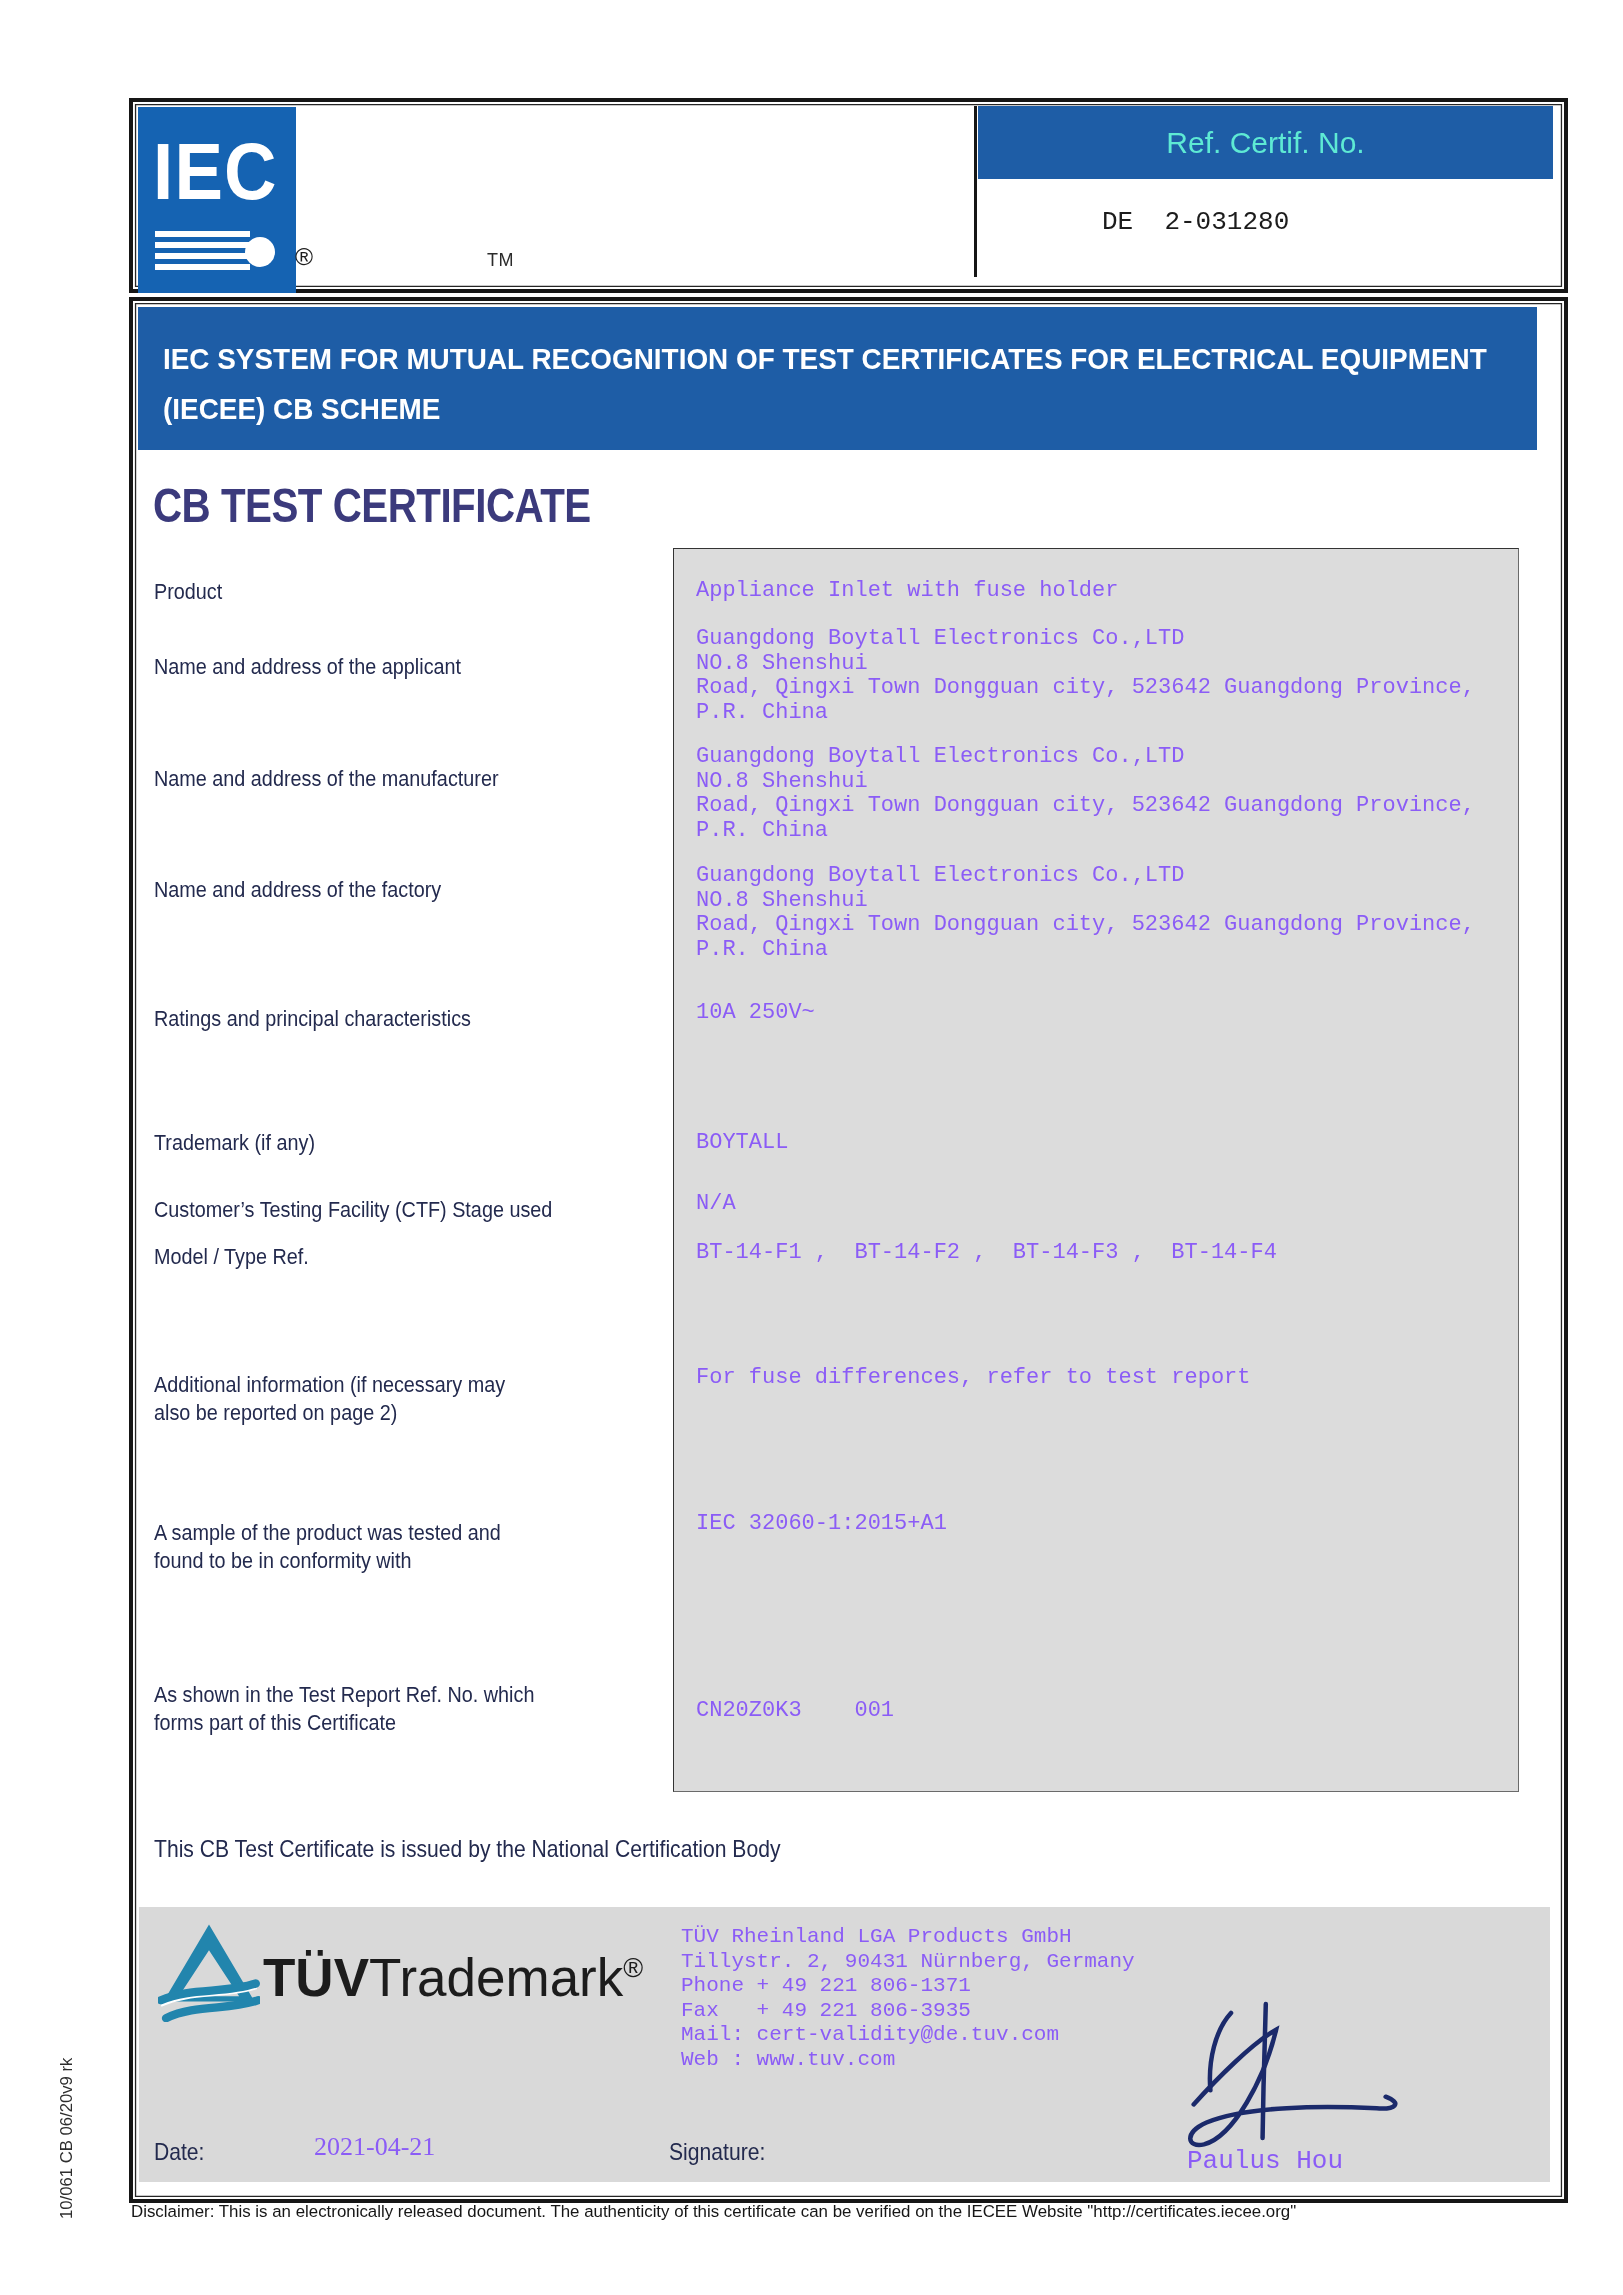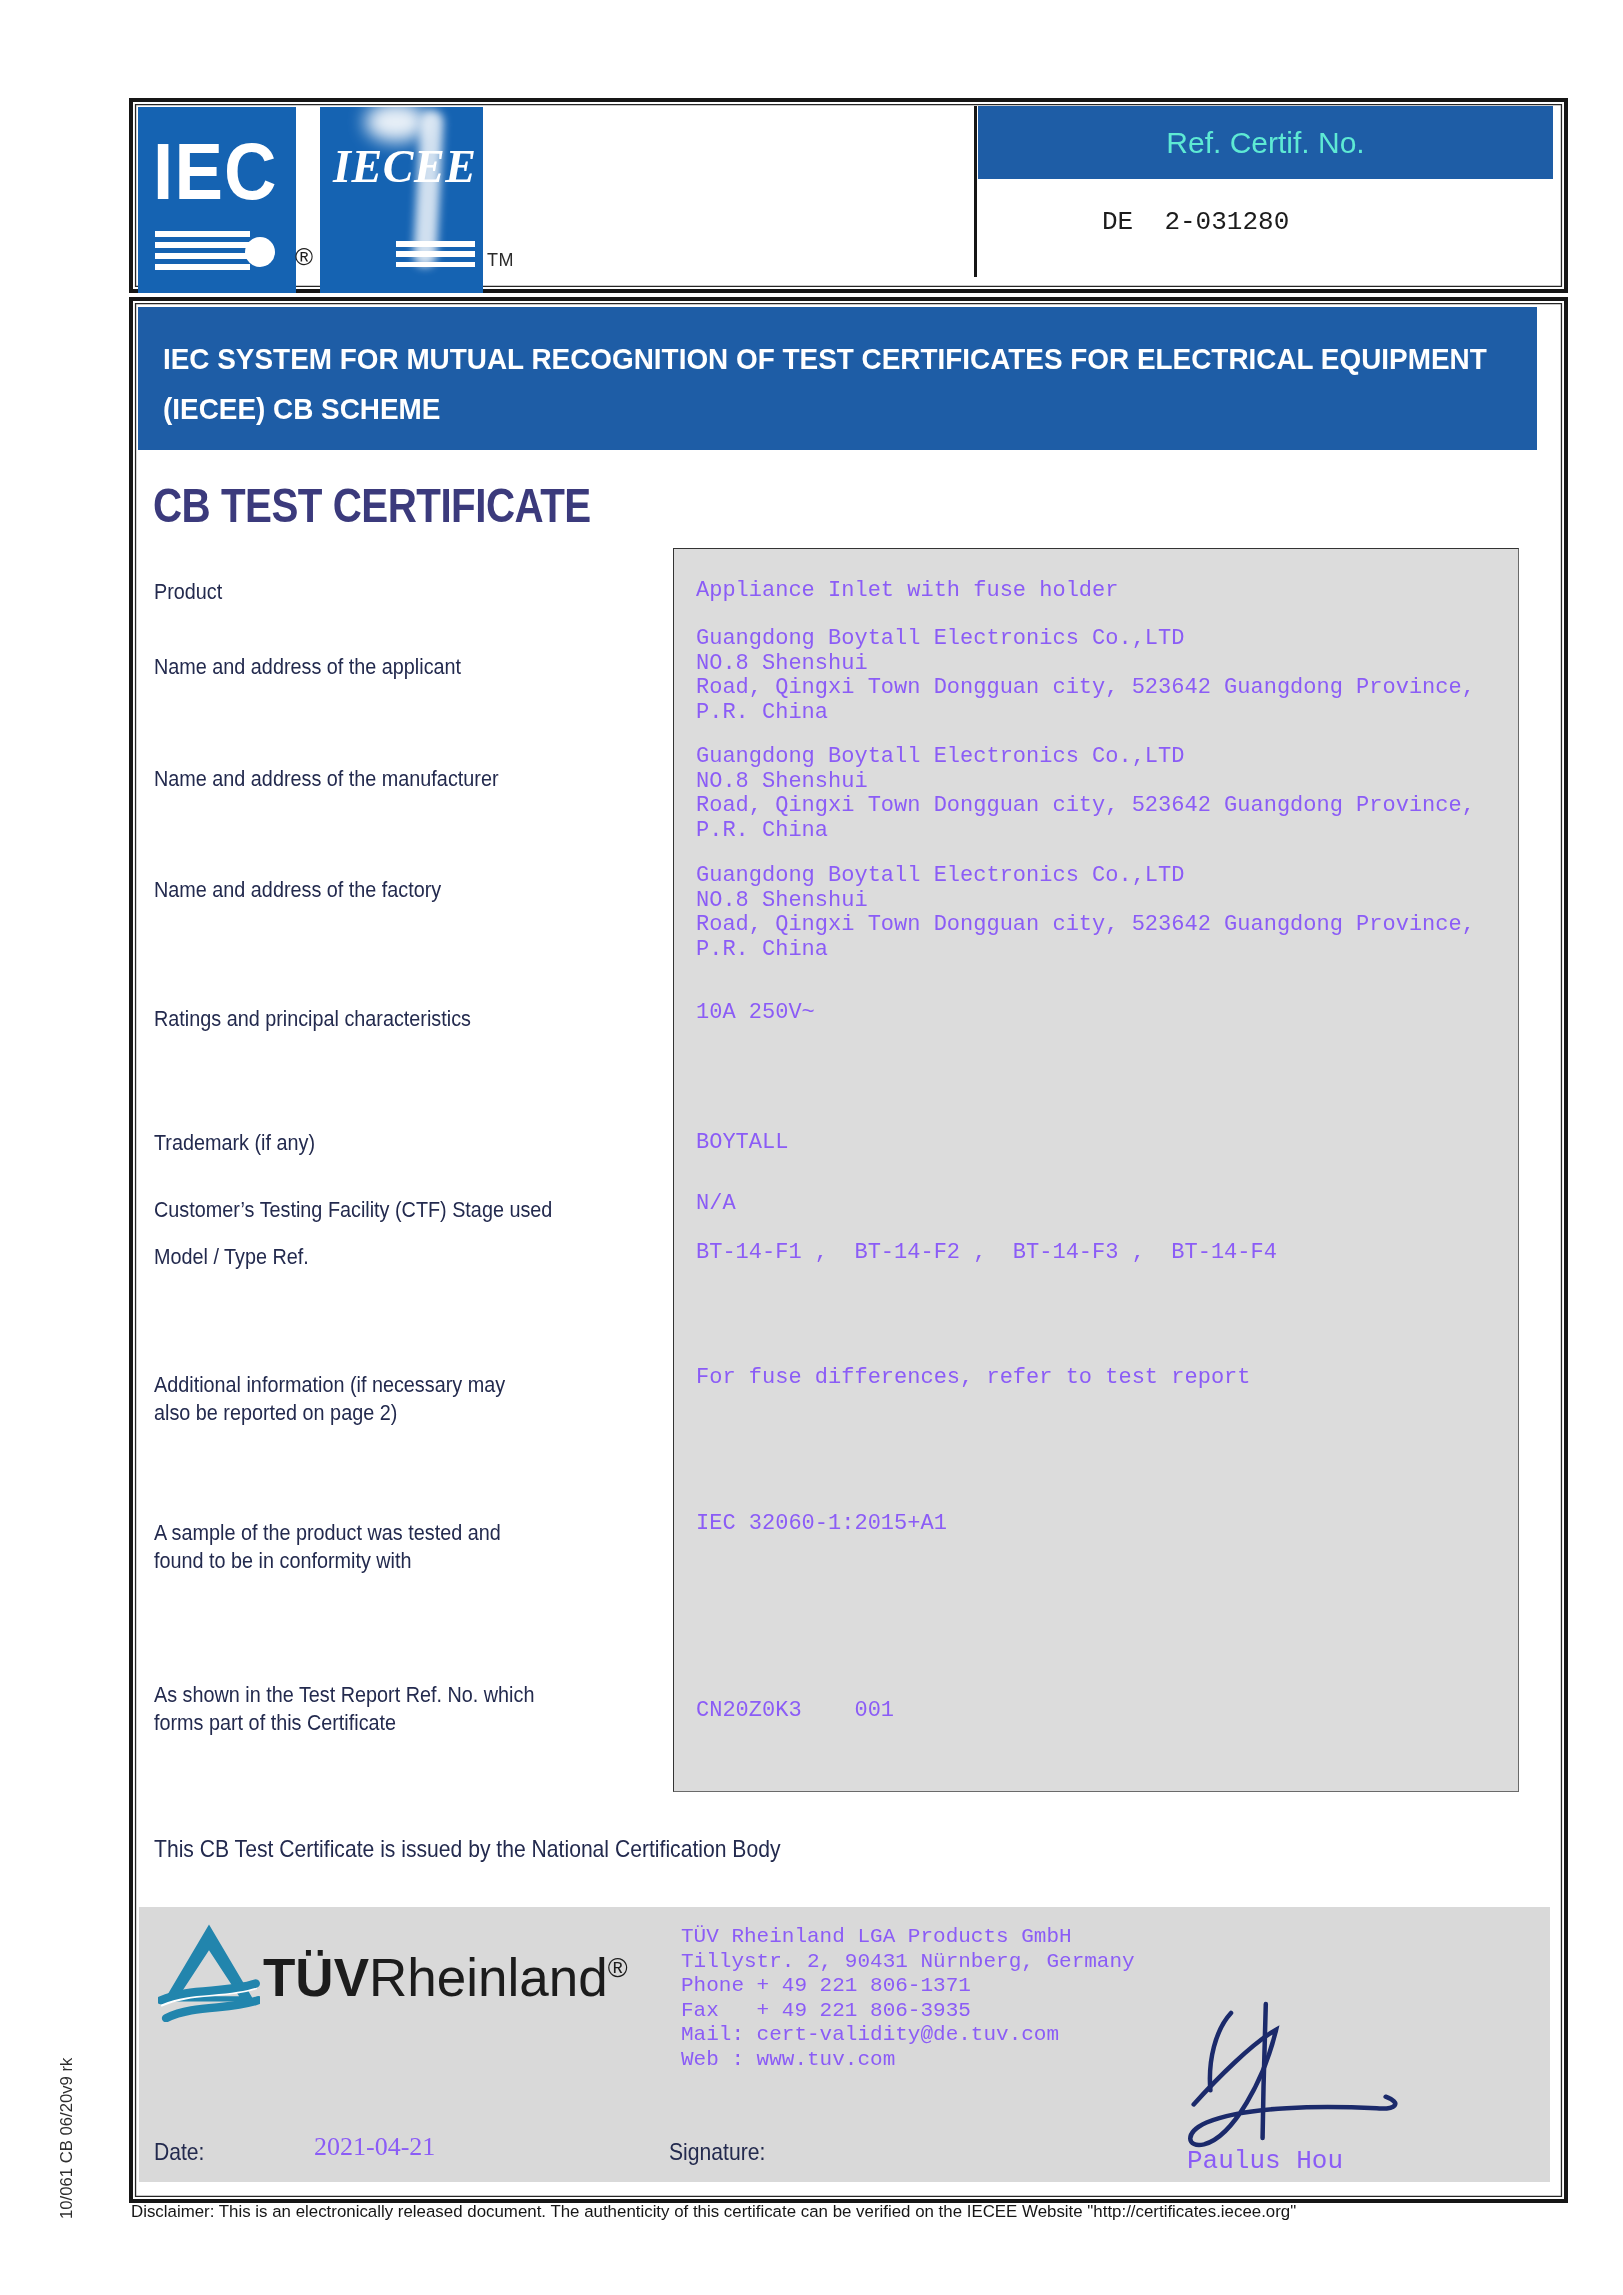--- a/index.html
+++ b/index.html
@@ -70,26 +70,20 @@
 
   <div class="dframe" style="left:129px;top:98px;width:1431px;height:187px;"></div>
 
   <div class="logo-square" style="left:138px;width:158px;background:#1563b2;">
     <div class="iec-text">IEC</div>
     <div class="iec-bars"></div>
     <div class="iec-dot"></div>
   </div>
   <div style="position:absolute;left:295px;top:243px;font-size:24.5px;color:#1d1d1d;">®</div>
 
-  <div class="logo-square" style="left:320px;width:163px;background:#1563b2;overflow:hidden;">
-    <div class="iecee-glow"></div>
-    <div class="iecee-beam"></div>
-    <div class="iecee-text">IECEE</div>
-    <div class="iecee-bars"></div>
-  </div>
   <div style="position:absolute;left:487px;top:250px;font-size:18px;color:#2b2b2b;letter-spacing:0.6px;">TM</div>
 
   <div class="refdivider"></div>
   <div class="refhead" style="background:#1e5da6;">
     <span>Ref. Certif. No.</span>
   </div>
   <div class="val" style="left:1102px;top:210px;font-size:26px;color:#1c1c1c;">DE  2-031280</div>
 
   <div class="dframe" style="left:129px;top:297px;width:1431px;height:1898px;"></div>
 
@@ -144,21 +138,21 @@
 
   <div class="footer-panel"></div>
 
   <svg style="position:absolute;left:158px;top:1922px;" width="102" height="100" viewBox="0 0 158 156">
     <path fill-rule="evenodd" fill="#2285ad" d="M79,4 L150,124 L8,124 Z  M79,44 L126,116 L32,116 Z"></path>
     <path d="M2,126 C48,104 102,114 152,98" stroke="#ffffff" stroke-width="14" fill="none"></path>
     <path d="M4,122 C50,102 104,112 152,96" stroke="#2285ad" stroke-width="13" fill="none" stroke-linecap="round"></path>
     <path d="M12,150 C58,128 112,138 156,122" stroke="#2285ad" stroke-width="13" fill="none" stroke-linecap="round"></path>
   </svg>
   <div class="wordmark">
-    <span class="b">TÜV</span><span>Rheinland</span><sup>®</sup>
+    <span class="b">TÜV</span><span>Trademark</span><sup>®</sup>
   </div>
 
   <div class="val" style="left:681px;top:1925px;font-size:21px;line-height:24.5px;">TÜV Rheinland LGA Products GmbH
 Tillystr. 2, 90431 Nürnberg, Germany
 Phone + 49 221 806-1371
 Fax   + 49 221 806-3935
 Mail: cert-validity@de.tuv.com
 Web : www.tuv.com</div>
 
   <svg style="position:absolute;left:1155px;top:2000px;" width="277" height="158" viewBox="0 0 430 245">

